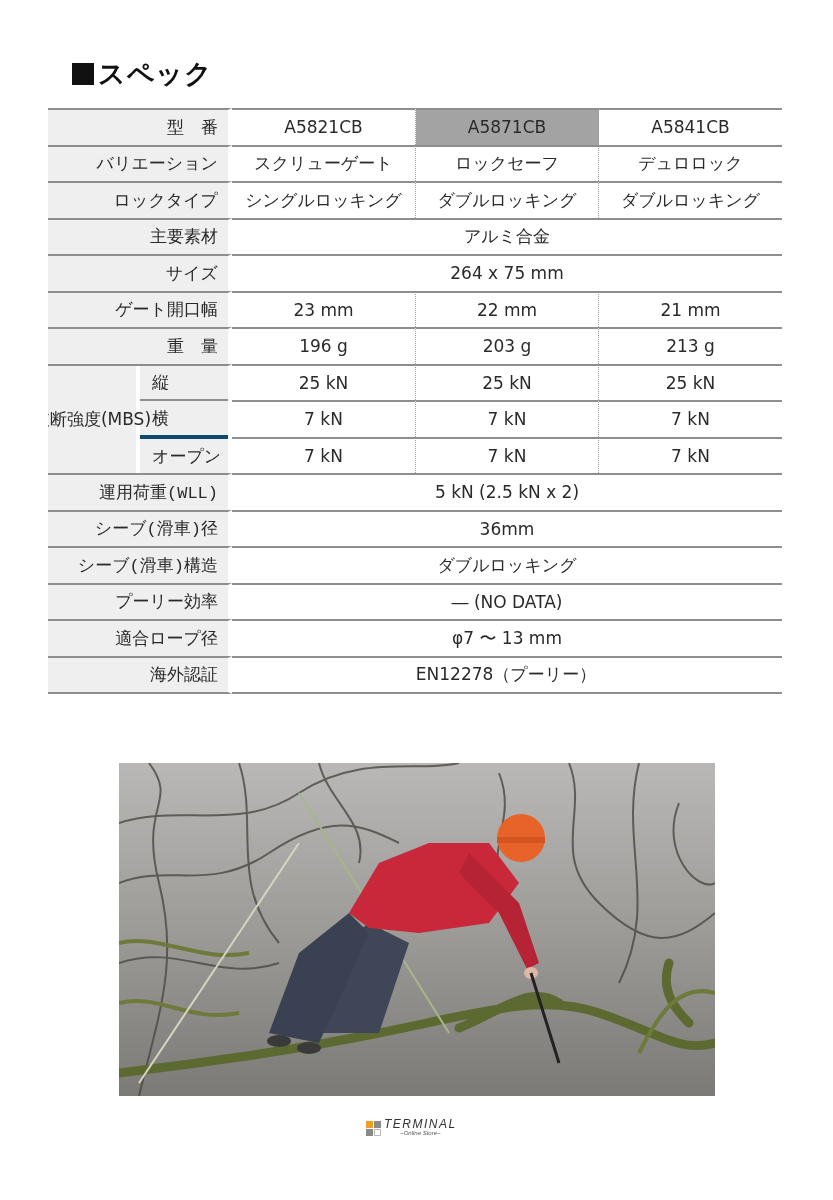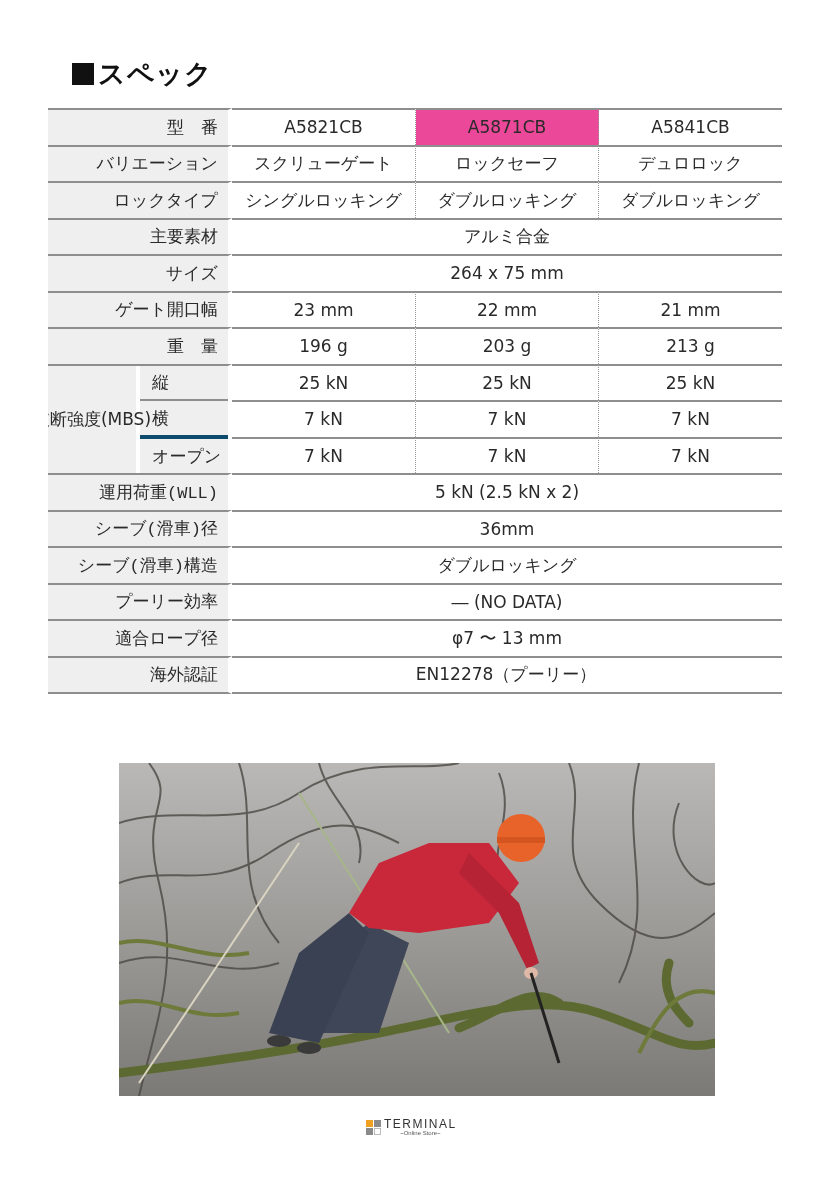--- a/index.html
+++ b/index.html
@@ -12,25 +12,25 @@
   table.spec { position: absolute; left: 48px; top: 108px; width: 734px;
                border-collapse: separate; border-spacing: 0; table-layout: fixed;
                font-size: 17px; }
   table.spec td { height: 34.5px; padding: 0 6px; border-top: 2px solid #8e8e8e;
                   text-align: center; vertical-align: middle; white-space: nowrap;
                   overflow: hidden; color: #2a2a2a; }
   table.spec tr:last-child td { border-bottom: 2px solid #8e8e8e; }
   table.spec td.lab { background: #efefef; text-align: right; padding-right: 10px;
                       border-right: 4px solid #ffffff; font-family: Liberation Mono, monospace; }
   table.spec td.dot { border-right: 1px dotted #9a9a9a; }
-  table.spec td.hl { background: #ec4899; margin-top: 14px; }
+  table.spec td.hl { background: #a3a3a3; margin-top: 14px; }
   table.spec td.left { text-align: center; padding-left: 4px; }
   .photo { position: absolute; left: 119px; top: 763px; width: 596px; height: 333px;
            overflow: hidden; background: #8a8a88; }
-  .footer-logo { position: absolute; left: 366px; top: 1118px; display: flex; align-items: center; }
+  .footer-logo { position: absolute; left: 366px; top: 1118px; display: flex; align-items: flex-end; font-style: italic; }
   .logo-grid { display: grid; grid-template-columns: 7px 7px; grid-template-rows: 7px 7px; gap: 1px; margin-right: 3px; }
   .logo-grid span { display: block; }
   .logo-text { display: flex; flex-direction: column; line-height: 1; }
   .logo-main { font-size: 12px; letter-spacing: 1.5px; color: #333; font-family: "Liberation Sans", sans-serif; }
   .logo-sub { font-size: 6px; color: #555; text-align: center; font-family: "Liberation Sans", sans-serif; }
 </style>
 </head>
 <body>
 
 <div class="title">

